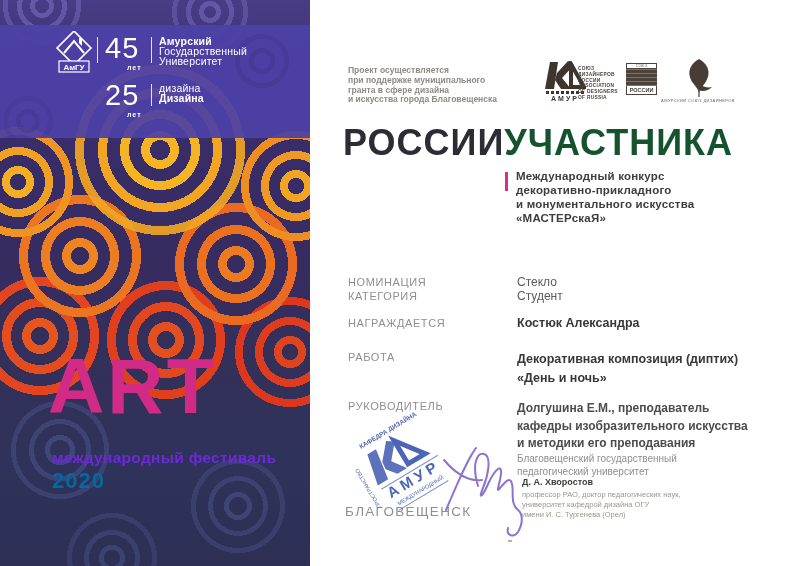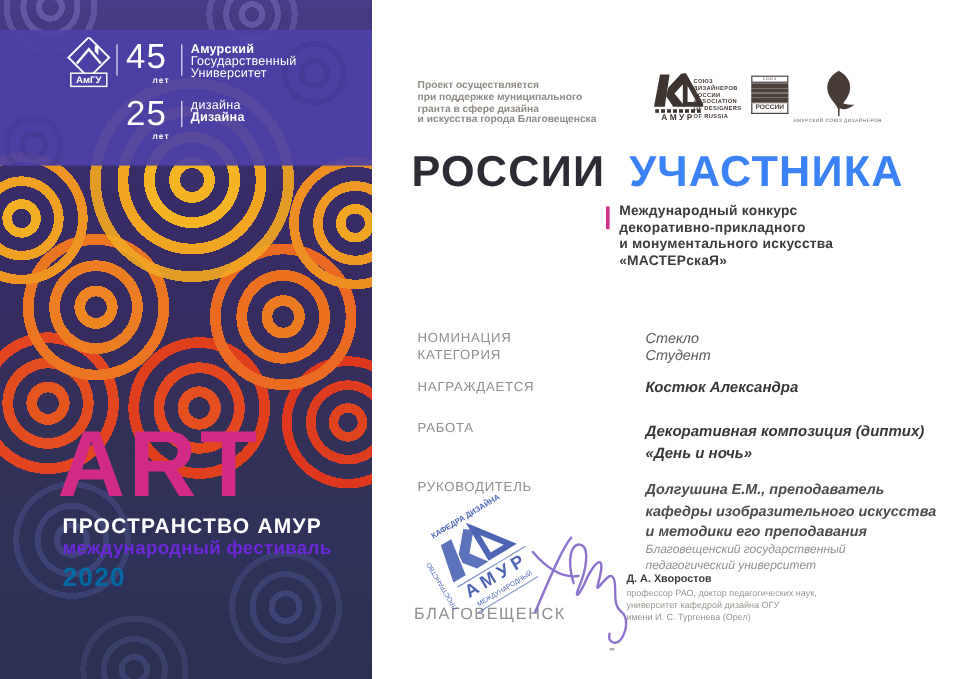--- a/index.html
+++ b/index.html
@@ -59,30 +59,30 @@
   .kd-dots{position:absolute;left:2px;top:30px;width:38px;height:3px;background:repeating-linear-gradient(90deg,#3e3531 0 3px,transparent 3px 5px);}
   .union-text{position:absolute;left:578px;top:66px;font-size:4.8px;line-height:5.8px;font-weight:bold;letter-spacing:.3px;color:#4c423c;}
   .union-badge{position:absolute;left:626px;top:63px;width:31px;height:32px;}
   .ub-top{height:6px;border:1px solid #4c423c;font-size:3px;letter-spacing:.6px;text-align:center;line-height:4px;color:#4c423c;overflow:hidden;}
   .ub-mid{height:17px;background:#4c423c;background-image:repeating-linear-gradient(180deg,rgba(255,255,255,.25) 0 1px,transparent 1px 4px);}
   .ub-bot{height:9px;border:1px solid #4c423c;border-top:none;font-size:5.5px;font-weight:bold;text-align:center;line-height:8px;color:#4c423c;}
   .leaf{position:absolute;left:684px;top:57px;width:30px;height:40px;}
   .leaf-caption{position:absolute;left:660px;top:98px;width:76px;font-size:4px;letter-spacing:.4px;text-align:center;color:#6c645d;}
   .title{position:absolute;left:343px;top:122px;margin:0;font-size:36px;font-weight:bold;letter-spacing:1px;white-space:nowrap;}
   .t1{color:#2d2b33;}
-  .t2{color:#3b82f6;margin-left:20px;}
+  .t2{color:#14532d;margin-left:0;}
   .contest-bar{position:absolute;left:505px;top:172px;width:3px;height:19px;background:#d1308d;}
   .contest{position:absolute;left:516px;top:169px;font-size:11.5px;line-height:14px;font-weight:bold;color:#3d3d3d;letter-spacing:.2px;}
   .flabel{position:absolute;left:348px;font-size:11px;letter-spacing:.6px;color:#8f8f8f;}
   .lab-nom{top:276px;}
   .lab-cat{top:290px;text-align:right;}
   .lab-awd{top:317px;}
   .lab-wrk{top:351px;}
   .lab-sup{top:400px;}
-  .fvalue{position:absolute;left:538px;color:#5a5a5a;font-size:12px;font-style:italic;}
+  .fvalue{position:absolute;left:517px;color:#5a5a5a;font-size:12px;}
   .val-nom{top:275px;}
   .val-cat{top:289px;}
   .val-awd{top:316px;font-weight:bold;color:#383838;font-size:12.5px;}
   .val-wrk{top:350px;font-weight:bold;color:#383838;font-size:12.5px;line-height:18.5px;}
   .val-sup{top:400px;font-weight:bold;color:#4c4c4c;font-size:12px;line-height:17.5px;}
   .val-org{top:452px;color:#8f8f8f;font-size:10px;line-height:13px;font-weight:500;}
   .city{position:absolute;left:345px;top:504px;font-size:13.5px;letter-spacing:1.3px;color:#8f8f8f;font-weight:500;}
   .stamp{position:absolute;left:358px;top:418px;width:98px;height:100px;transform:rotate(-31deg);opacity:.9;}
   .sig{position:absolute;left:432px;top:424px;width:112px;height:116px;}
   .signer{position:absolute;left:522px;top:477px;}
@@ -118,21 +118,20 @@
       <div class="num num25">25</div>
       <div class="unit unit25">лет</div>
       <span class="sep sep3"></span>
       <div class="annt annt2">
         <div>дизайна</div>
         <div class="b">Дизайна</div>
       </div>
     </header>
 
     <div class="fest-art">ART</div>
-    <div class="fest-sub">ПРОСТРАНСТВО АМУР</div>
     <div class="fest-line2">международный фестиваль</div>
     <div class="fest-year">2020</div>
   </aside>
 
   <div class="grant">
     <div>Проект осуществляется</div>
     <div>при поддержке муниципального</div>
     <div>гранта в сфере дизайна</div>
     <div>и искусства города Благовещенска</div>
   </div>

